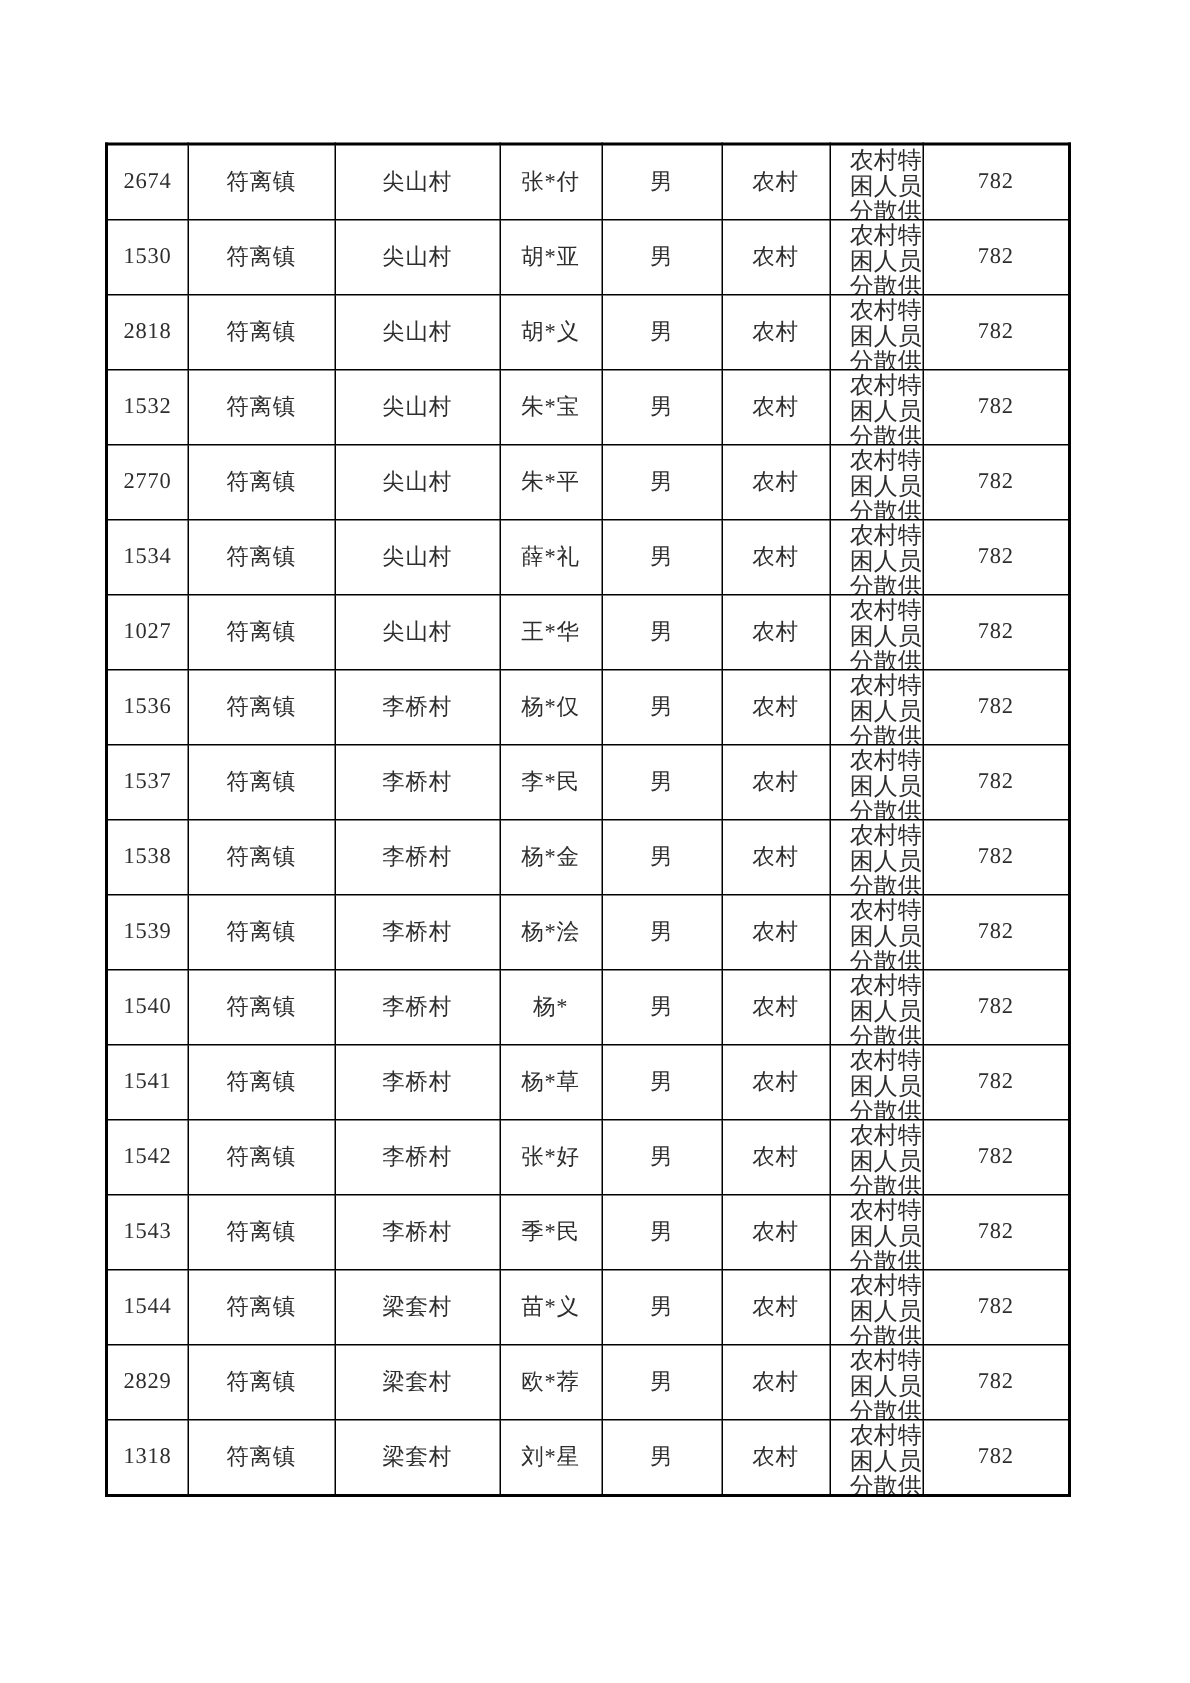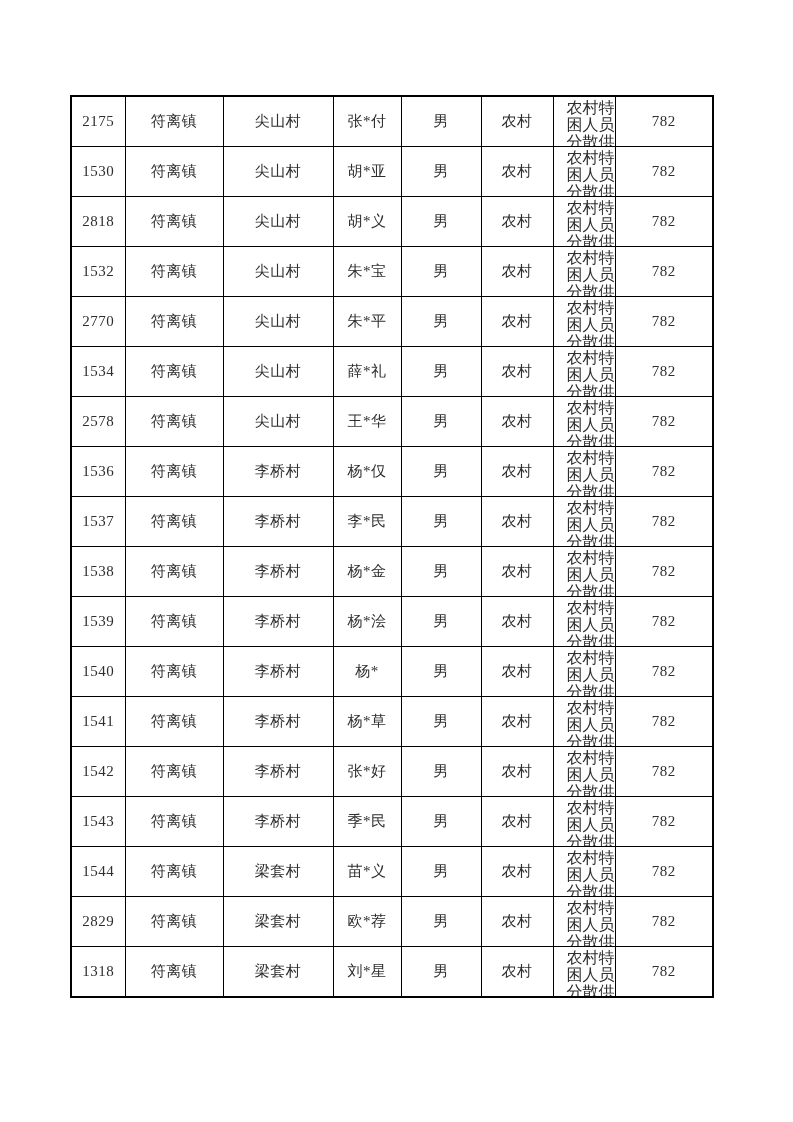--- a/index.html
+++ b/index.html
@@ -69,21 +69,21 @@
         <col class="c-town">
         <col class="c-village">
         <col class="c-name">
         <col class="c-gender">
         <col class="c-residence">
         <col class="c-category">
         <col class="c-amount">
       </colgroup>
       <tbody>
           <tr>
-            <td class="col-serial">2175</td>
+            <td class="col-serial">2674</td>
             <td class="col-town">符离镇</td>
             <td class="col-village">尖山村</td>
             <td class="col-name">张*付</td>
             <td class="col-gender">男</td>
             <td class="col-residence">农村</td>
             <td class="col-category">
               <div class="cat">农村特困人员分散供养</div>
             </td>
             <td class="col-amount">782</td>
           </tr>
@@ -141,21 +141,21 @@
             <td class="col-village">尖山村</td>
             <td class="col-name">薛*礼</td>
             <td class="col-gender">男</td>
             <td class="col-residence">农村</td>
             <td class="col-category">
               <div class="cat">农村特困人员分散供养</div>
             </td>
             <td class="col-amount">782</td>
           </tr>
           <tr>
-            <td class="col-serial">2578</td>
+            <td class="col-serial">1027</td>
             <td class="col-town">符离镇</td>
             <td class="col-village">尖山村</td>
             <td class="col-name">王*华</td>
             <td class="col-gender">男</td>
             <td class="col-residence">农村</td>
             <td class="col-category">
               <div class="cat">农村特困人员分散供养</div>
             </td>
             <td class="col-amount">782</td>
           </tr>

